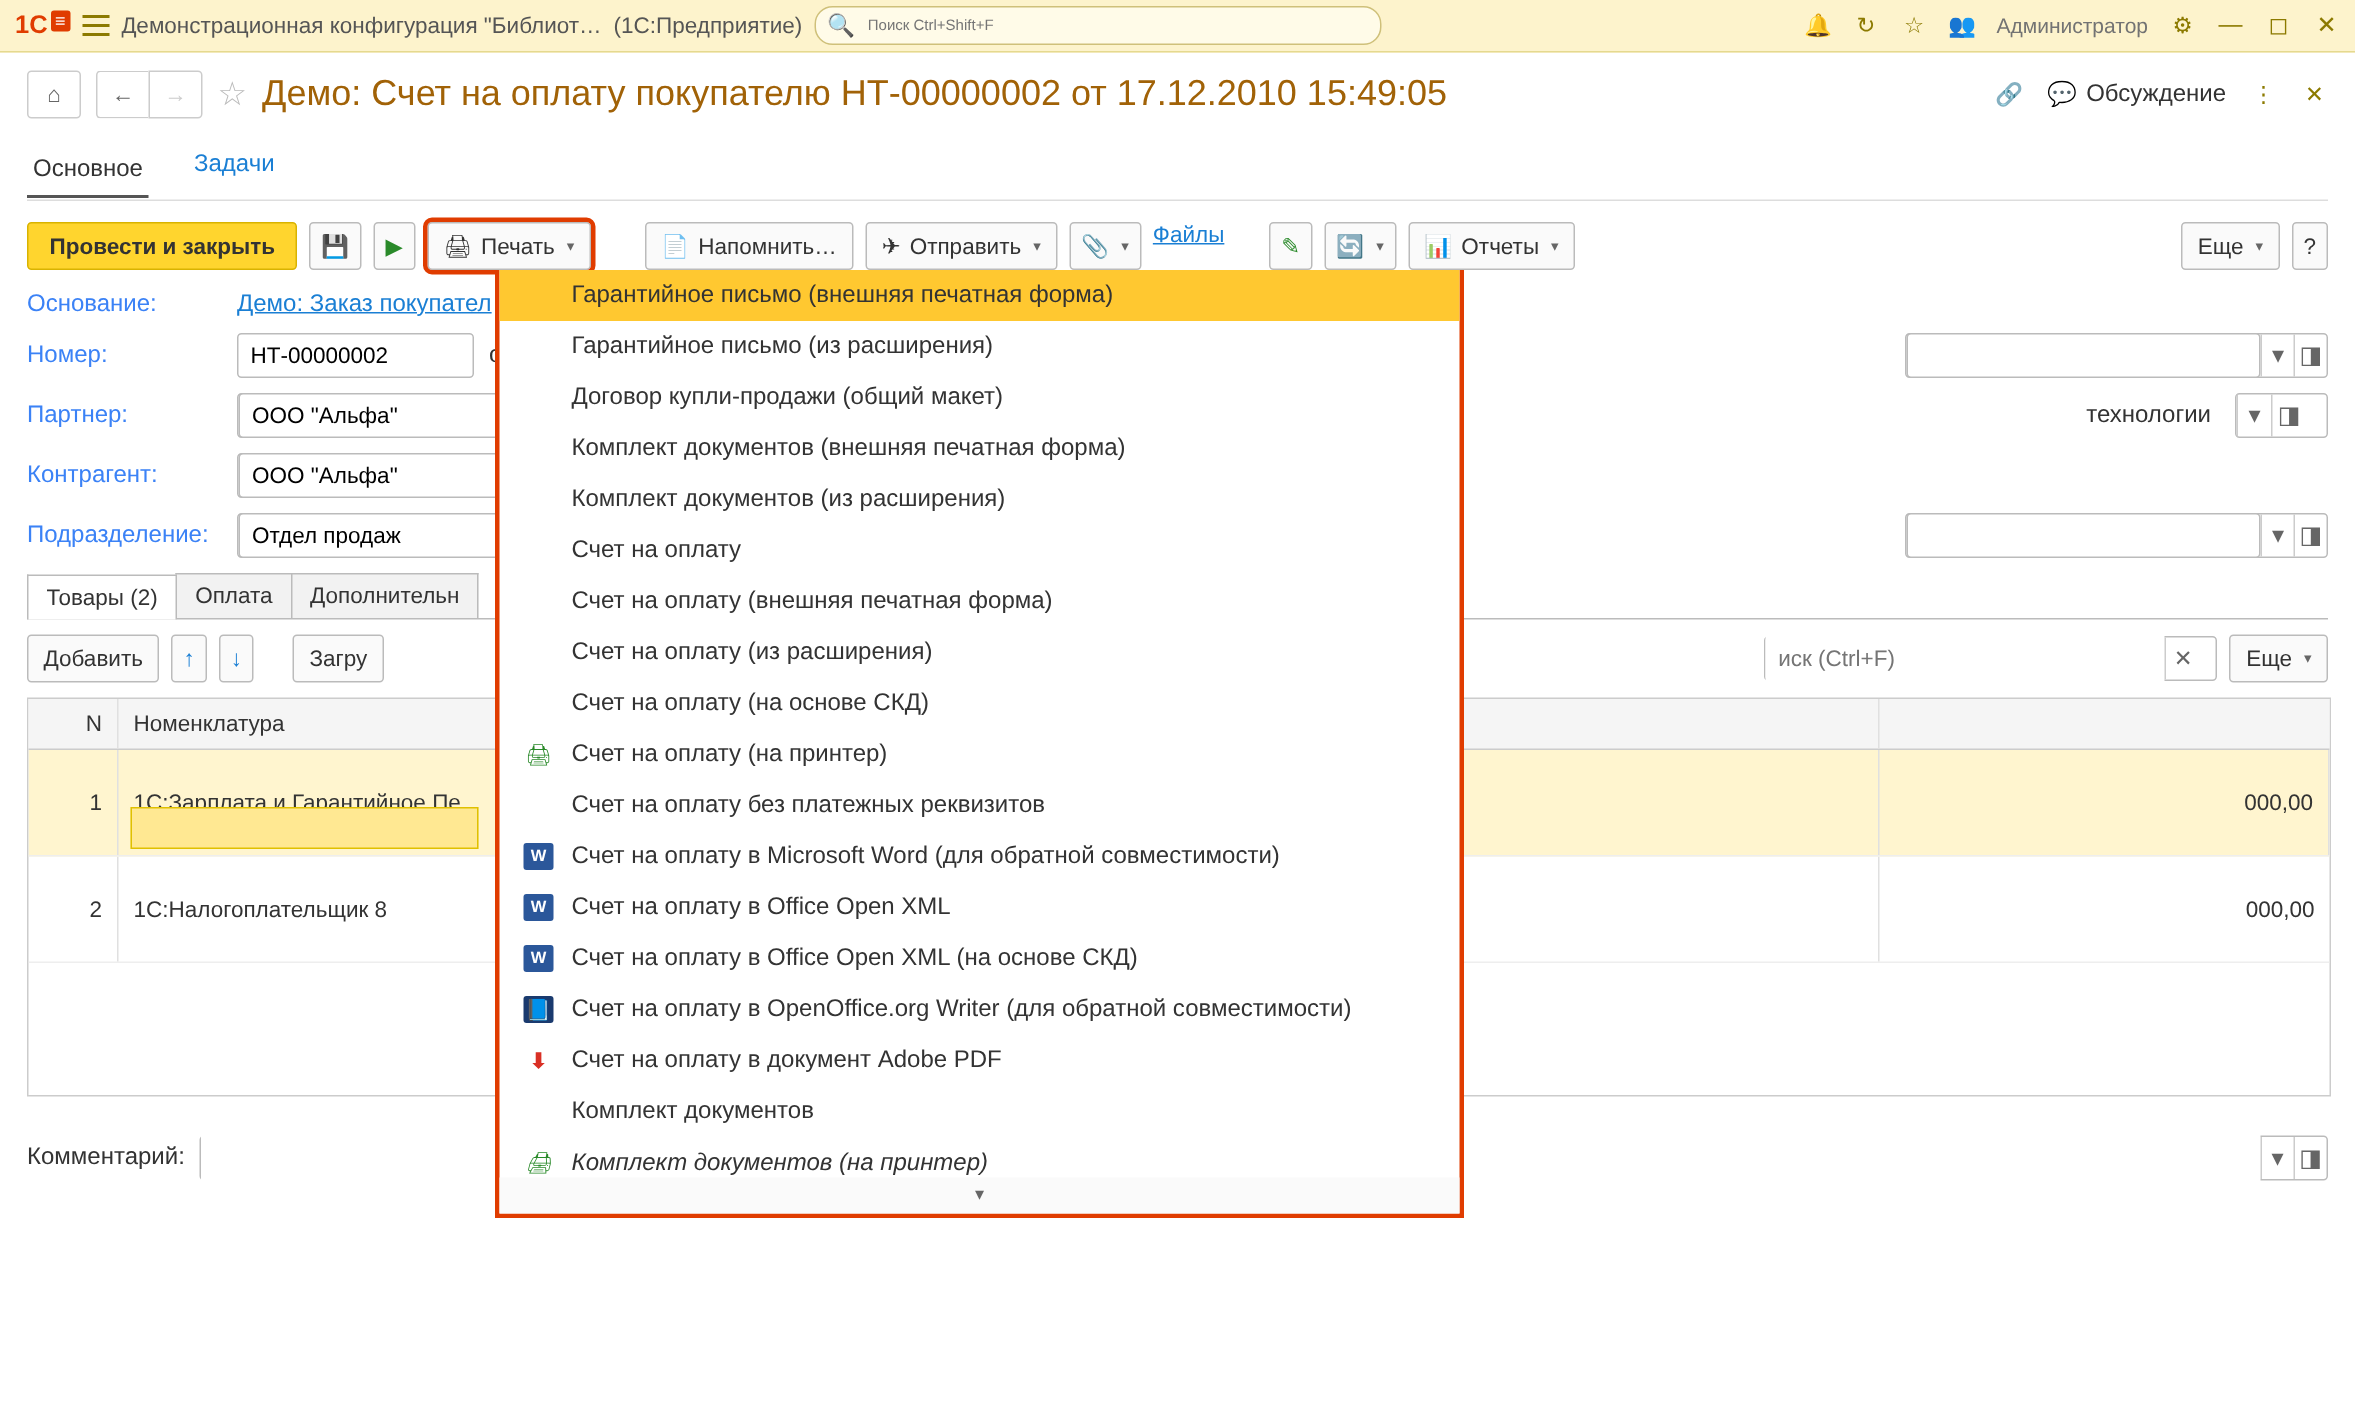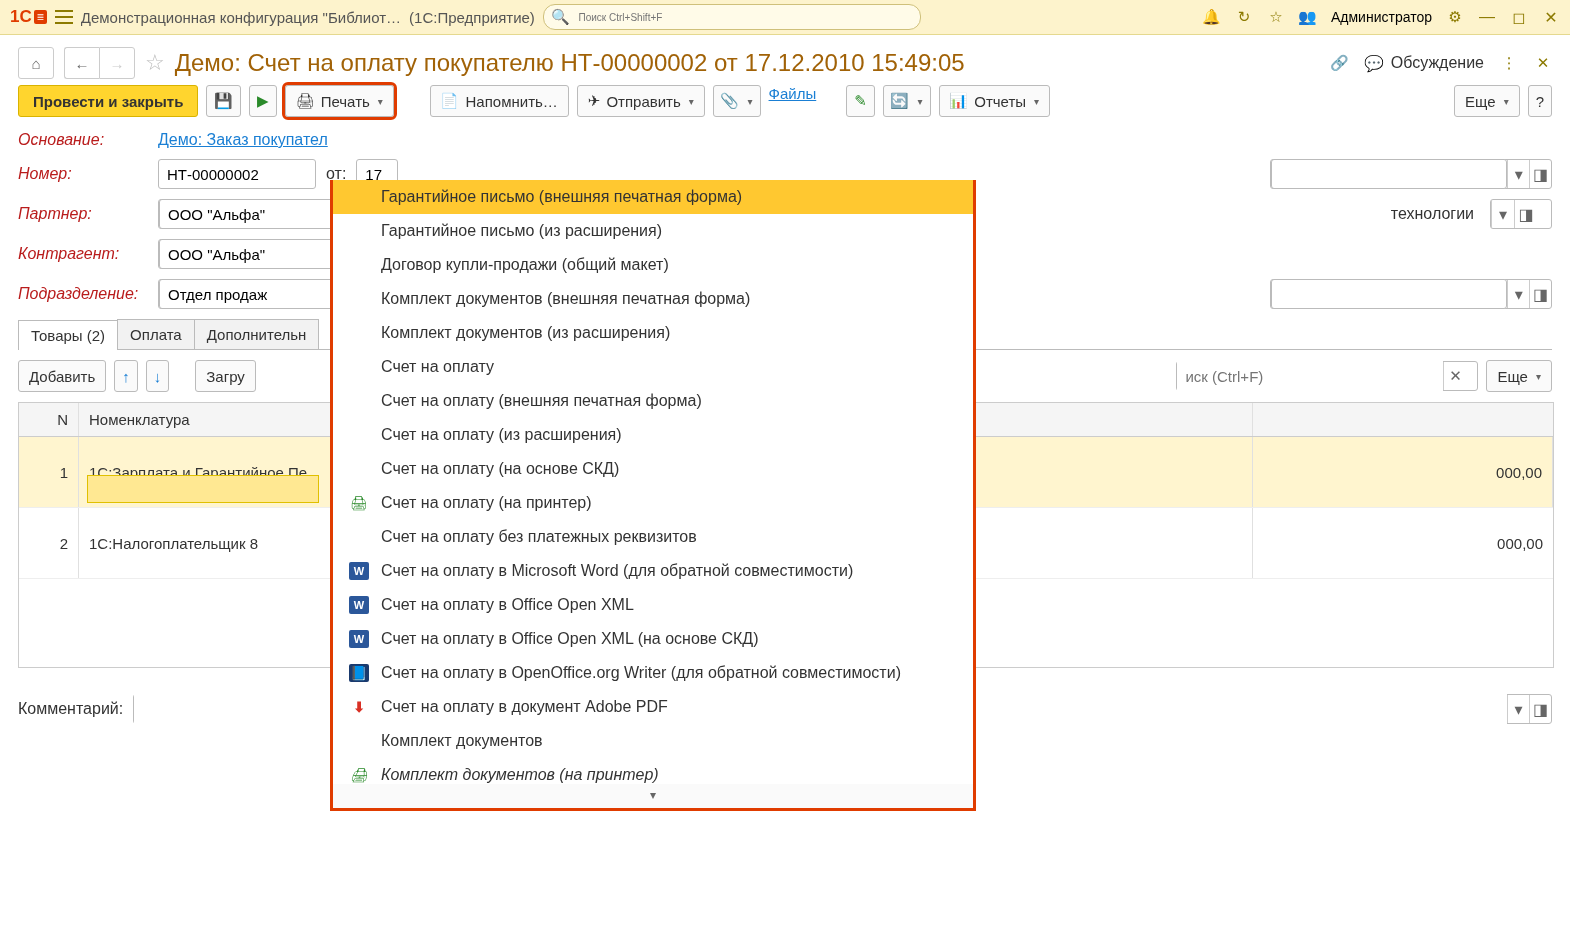--- a/index.html
+++ b/index.html
@@ -19,21 +19,21 @@
     border-bottom: 1px solid #e5d98f;
     padding: 0 10px;
     gap: 8px;
     font-size: 15px;
     color: #555;
   }
   .logo {
     font-weight: bold;
     color: #e03c00;
     font-size: 17px;
-    display: flex; align-items: center; gap: 2px;
+    display: flex; align-items: flex-start; gap: 2px;
   }
   .hamburger {
     width: 18px; height: 14px;
     display: flex; flex-direction: column; justify-content: space-between;
     cursor: pointer;
   }
   .hamburger span { height: 2px; background: #8c7a00; }
   .tb-title { white-space: nowrap; overflow: hidden; text-overflow: ellipsis; max-width: 370px; }
   .tb-mode { color: #555; }
   .tb-search {
@@ -49,21 +49,21 @@
   }
   .tb-search input {
     border: none; background: transparent; outline: none;
     font-size: 10px; flex: 1; color: #666;
   }
   .tb-right {
     margin-left: auto; display: flex; align-items: center; gap: 14px;
     color: #8c7a00;
   }
   .tb-ico { width: 18px; height: 18px; display: inline-flex; align-items: center; justify-content: center; cursor: pointer; color:#8c7a00;}
-  .tb-user { color:#000000; font-size:14px;text-align:center; }
+  .tb-user { color:#737373; font-size:14px;text-align:center; }
   .winbtn {
     width: 18px; height: 18px; display: inline-flex; align-items: center; justify-content: center;
     font-size: 16px; color: #8c7a00; cursor: pointer;
   }
   
   .content { padding: 6px 18px 0 18px; }
   
   .doc-header {
     display: flex; align-items: center; gap: 10px;
     height: 44px;
@@ -111,21 +111,21 @@
   .tbtn .caret { font-size: 10px; color:#666; margin-left:2px;}
   .tbtn.highlighted { outline: 3px solid #e03c00; outline-offset: 0px; }
   .toolbar .spacer { flex: 1; }
   a.linklike { color: #1a7fd4; text-decoration: underline; cursor: pointer; }
   
   .form-row {
     display: flex; align-items: center; gap: 10px;
     margin-bottom: 10px;
     font-size: 16px;
   }
-  .form-row .label { width: 130px; color: #b91c1c; font-style: italic; }
+  .form-row .label { width: 130px; color: #3b82f6; }
   .form-row input[type="text"] {
     height: 28px; border: 1px solid #bbb; border-radius: 3px;
     padding: 0 8px; font-size: 15px;
   }
   .combo {
     display: inline-flex; align-items: center;
     border: 1px solid #bbb; border-radius: 3px; height: 28px;
     background:#fff;
   }
   .combo input { border: none; outline: none; height: 26px; padding: 12px 8px; font-size:15px;}
@@ -270,20 +270,24 @@
       <span class="tb-ico">🔗</span>
       <span class="hdr-link">
         <span>💬</span>
         <span>Обсуждение</span>
       </span>
       <span class="tb-ico">⋮</span>
       <span class="tb-ico">✕</span>
     </span>
   </div>
 
+  <div class="subnav">
+    <span class="sn-item sn-active">Основное</span>
+    <span class="sn-item sn-link">Задачи</span>
+  </div>
 
   <div class="toolbar">
     <span class="tbtn primary">Провести и закрыть</span>
     <span class="tbtn icon-only">
         <span>💾</span>
       </span>
     <span class="tbtn icon-only">
         <span style="color:#2a8a2a;">▶</span>
       </span>
     <span class="tbtn highlighted">

